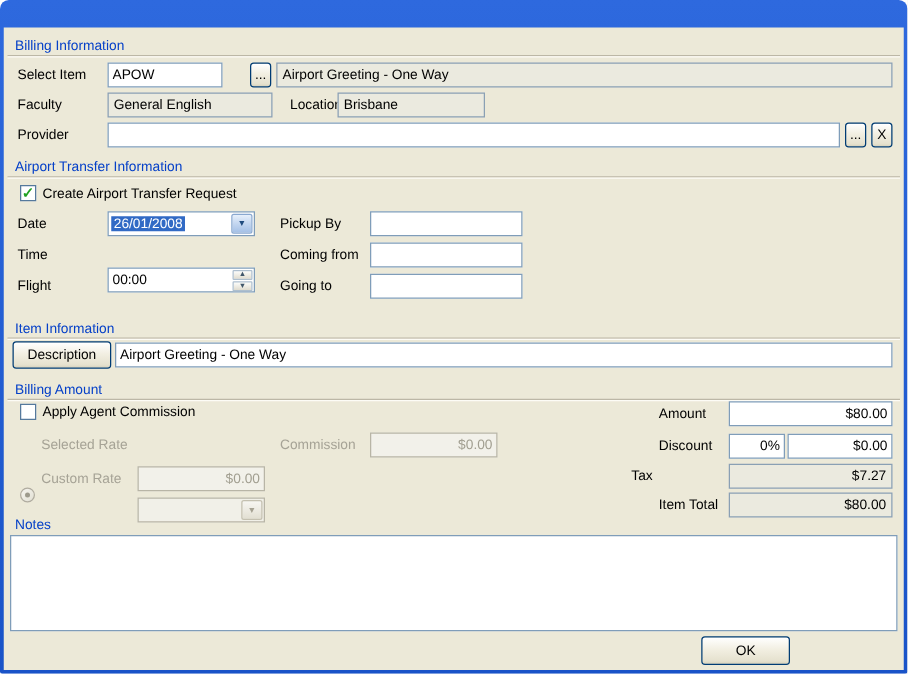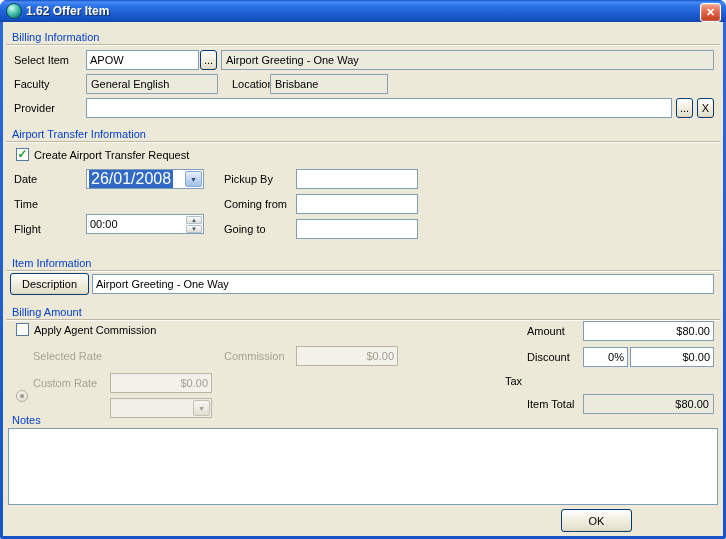--- a/index.html
+++ b/index.html
@@ -67,21 +67,21 @@
     background:linear-gradient(135deg,#F5F4EE,#E2E0D4); position:relative;
   }
   .radio.checked::after {
     content:""; position:absolute; left:3px; top:3px; width:4px; height:4px;
     border-radius:50%; background:#9D9A8C;
   }
   .combo {
     border:1px solid #7F9DB9; background:#fff; display:flex; align-items:center;
     padding-left:2px; position:relative;
   }
-  .combo .sel { background:#316AC5; color:#fff; font-size:16px; padding:0 2px; white-space:nowrap; }
+  .combo .sel { background:#316AC5; color:#fff; font-size:11px; padding:0 2px; white-space:nowrap; }
   .combo-arrow {
     position:absolute; right:1px; top:1px; width:17px; height:16px;
     display:flex; align-items:center; justify-content:center; font-size:7px; border-radius:2px;
   }
   .combo-arrow.blue {
     background:linear-gradient(180deg,#E7F0FB 0%,#C3D6F0 50%,#A4C0E6 100%);
     color:#1F4B7E; border:1px solid #89A8D0;
   }
   .combo.disabled { background:#F1F0E8; border-color:#B8B5A6; }
   .combo-arrow.gray {
@@ -99,34 +99,27 @@
   .spin-btn.down { top:10px; }
   textarea.notes {
     border:1px solid #7F9DB9; background:#fff; resize:none; outline:none;
     font-family:inherit; font-size:11px; padding:2px 3px;
   }
 </style>
 </head>
 <body>
 
 <div class="window">
-  <div class="titlebar">
-    <span class="app-icon"></span>
-    <span class="title-text">1.62 Offer Item</span>
-    <div class="close-btn">
-      <span>✕</span>
-    </div>
-  </div>
   <div class="client"></div>
 
   <div class="sec-title abs" style="left:12px;top:31px">Billing Information</div>
   <div class="sep abs" style="left:6px;top:44px;width:714px"></div>
 
   <div class="label abs" style="left:14px;top:54px">Select Item</div>
-  <input class="txt abs" style="left: 86px; top: 50px; width: 113px; height: 20px;" value="APOW">
+  <input class="txt abs" style="left: 86px; top: 50px; width: 92px; height: 20px;" value="APOW">
   <button class="btn abs" style="left:200px;top:50px;width:17px;height:20px">...</button>
   <div class="ro abs" style="left:221px;top:50px;width:493px;height:20px">Airport Greeting - One Way</div>
 
   <div class="label abs" style="left:14px;top:78px">Faculty</div>
   <div class="ro abs" style="left:86px;top:74px;width:132px;height:20px">General English</div>
   <div class="label abs" style="left:232px;top:78px">Location</div>
   <div class="ro abs" style="left:270px;top:74px;width:118px;height:20px">Brisbane</div>
 
   <div class="label abs" style="left:14px;top:102px">Provider</div>
   <input class="txt abs" style="left: 86px; top: 98px; width: 586px; height: 20px;" value="">
@@ -188,20 +181,21 @@
 
   <div class="label abs" style="left:527px;top:351px">Discount</div>
   <input class="txt right abs" style="left: 583px; top: 347px; width: 45px; height: 20px;" value="0%">
   <input class="txt right abs" style="left: 630px; top: 347px; width: 84px; height: 20px;" value="$0.00">
 
   <div class="radio abs" style="left:16px;top:377px"></div>
   <div class="label gray abs" style="left:33px;top:377px">Custom Rate</div>
   <input class="txt right abs" disabled="" style="left: 110px; top: 373px; width: 102px; height: 20px;" value="$0.00">
 
   <div class="label abs" style="left:505px;top:375px">Tax</div>
+  <div class="ro right abs" style="left:583px;top:371px;width:131px;height:20px">$7.27</div>
 
   <div class="label abs" style="left:527px;top:398px">Item Total</div>
   <div class="ro right abs" style="left:583px;top:394px;width:131px;height:20px">$80.00</div>
 
   <div class="sec-title abs" style="left:12px;top:414px">Notes</div>
   <textarea class="notes abs" style="left: 8px; top: 428px; width: 710px; height: 77px;"></textarea>
 
   <button class="btn abs" style="left:561px;top:509px;width:71px;height:23px">OK</button>
 </div>
 

